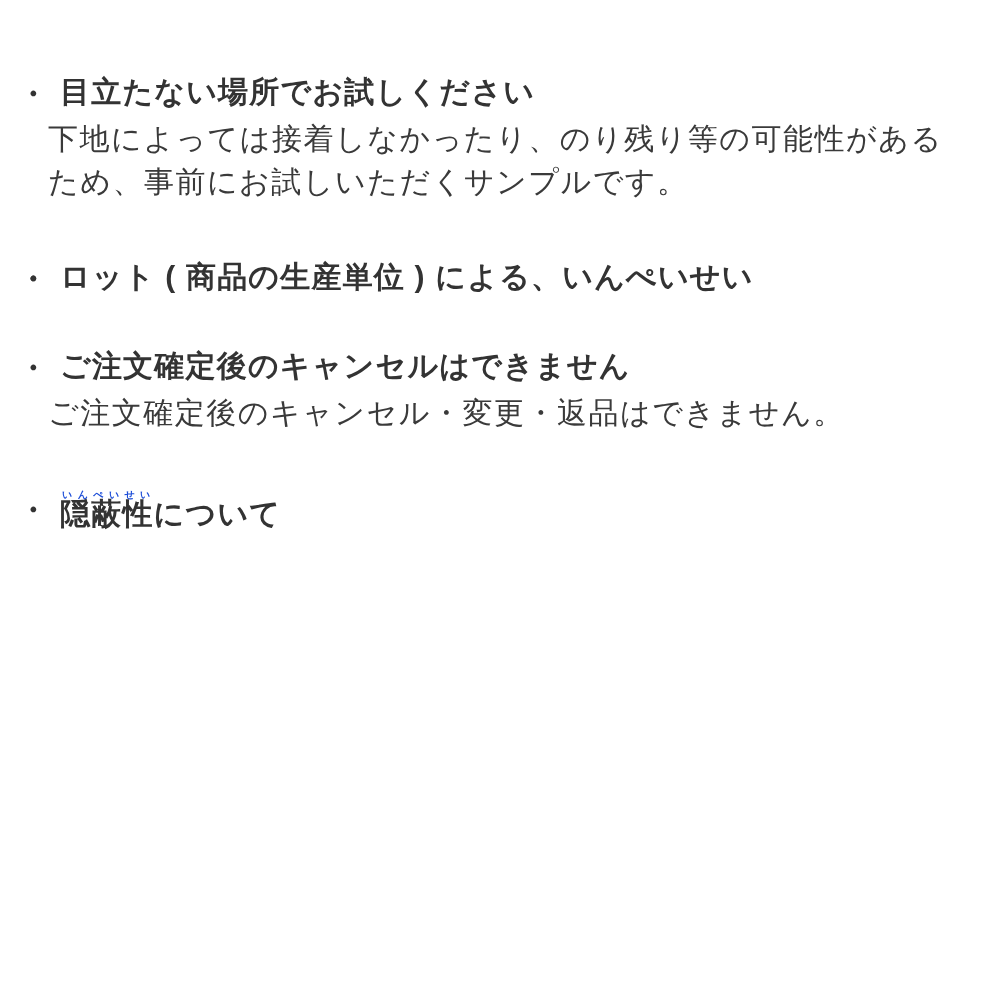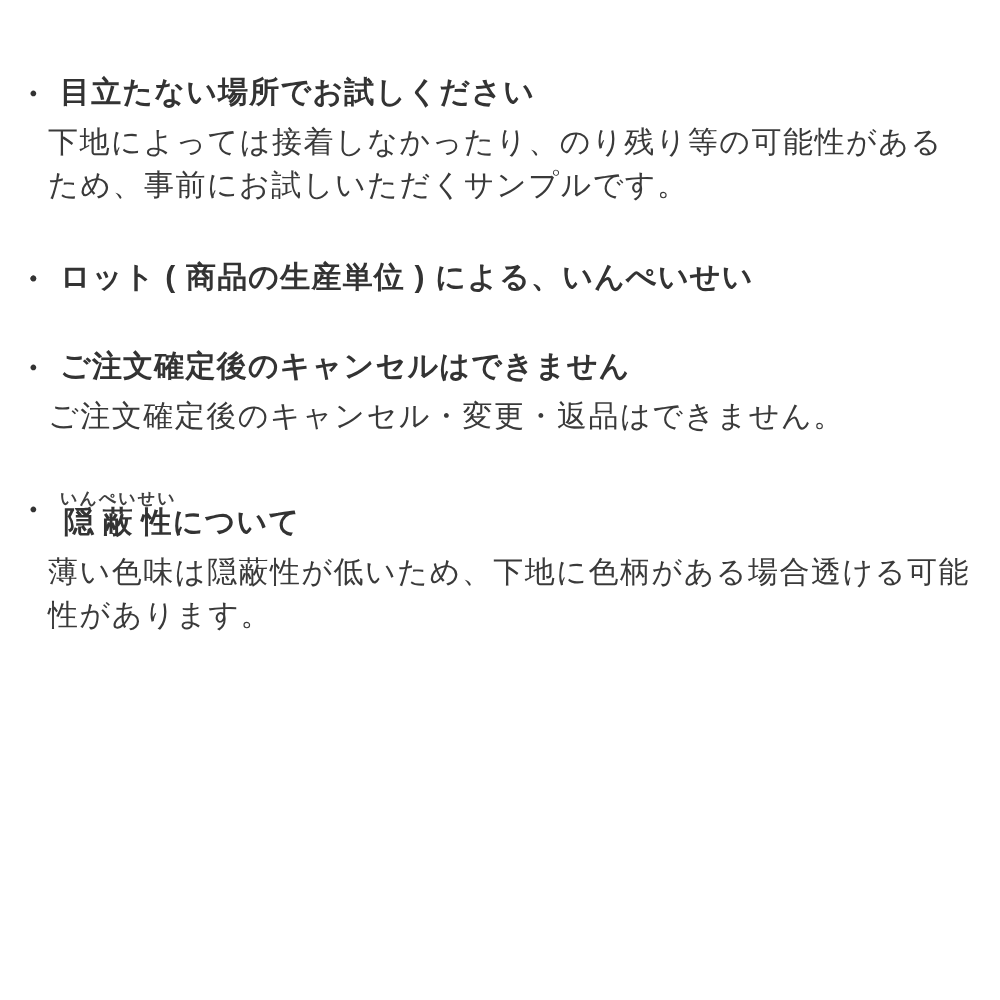--- a/index.html
+++ b/index.html
@@ -39,32 +39,33 @@
     color: #333333;
   }
   .section-body {
     font-size: 30px;
     font-weight: 400;
     line-height: 43px;
     letter-spacing: 0.05em;
     max-width: 925px;
     margin: 0;
     color: #3a3a3a;
+    font-family: Liberation Mono, monospace;
   }
   .ruby-section {
     margin-top: 10px;
   }
   ruby {
     ruby-position: over;
   }
   rt {
-    font-size: 17px;
+    font-size: 10px;
     font-weight: 700;
     letter-spacing: 0.12em;
-    color: #404040;
+    color: #1d4ed8;
   }
 </style>
 </head>
 <body>
 
 <div class="notice-section">
   <span class="bullet">・</span>
   <h2 class="section-title">目立たない場所でお試しください</h2>
   <p class="section-body">下地によっては接着しなかったり、のり残り等の可能性があるため、事前にお試しいただくサンプルです。</p>
 </div>
@@ -80,14 +81,13 @@
 
 <div class="notice-section">
   <span class="bullet">・</span>
   <h2 class="section-title">ご注文確定後のキャンセルはできません</h2>
   <p class="section-body">ご注文確定後のキャンセル・変更・返品はできません。</p>
 </div>
 
 <div class="notice-section ruby-section">
   <span class="bullet">・</span>
   <h2 class="section-title"><ruby><span>隠蔽性</span><rt>いんぺいせい</rt></ruby><span>について</span></h2>
-  <p class="section-body">薄い色味は隠蔽性が低いため、下地に色柄がある場合透ける可能性があります。</p>
 </div>
 
 </body></html>

